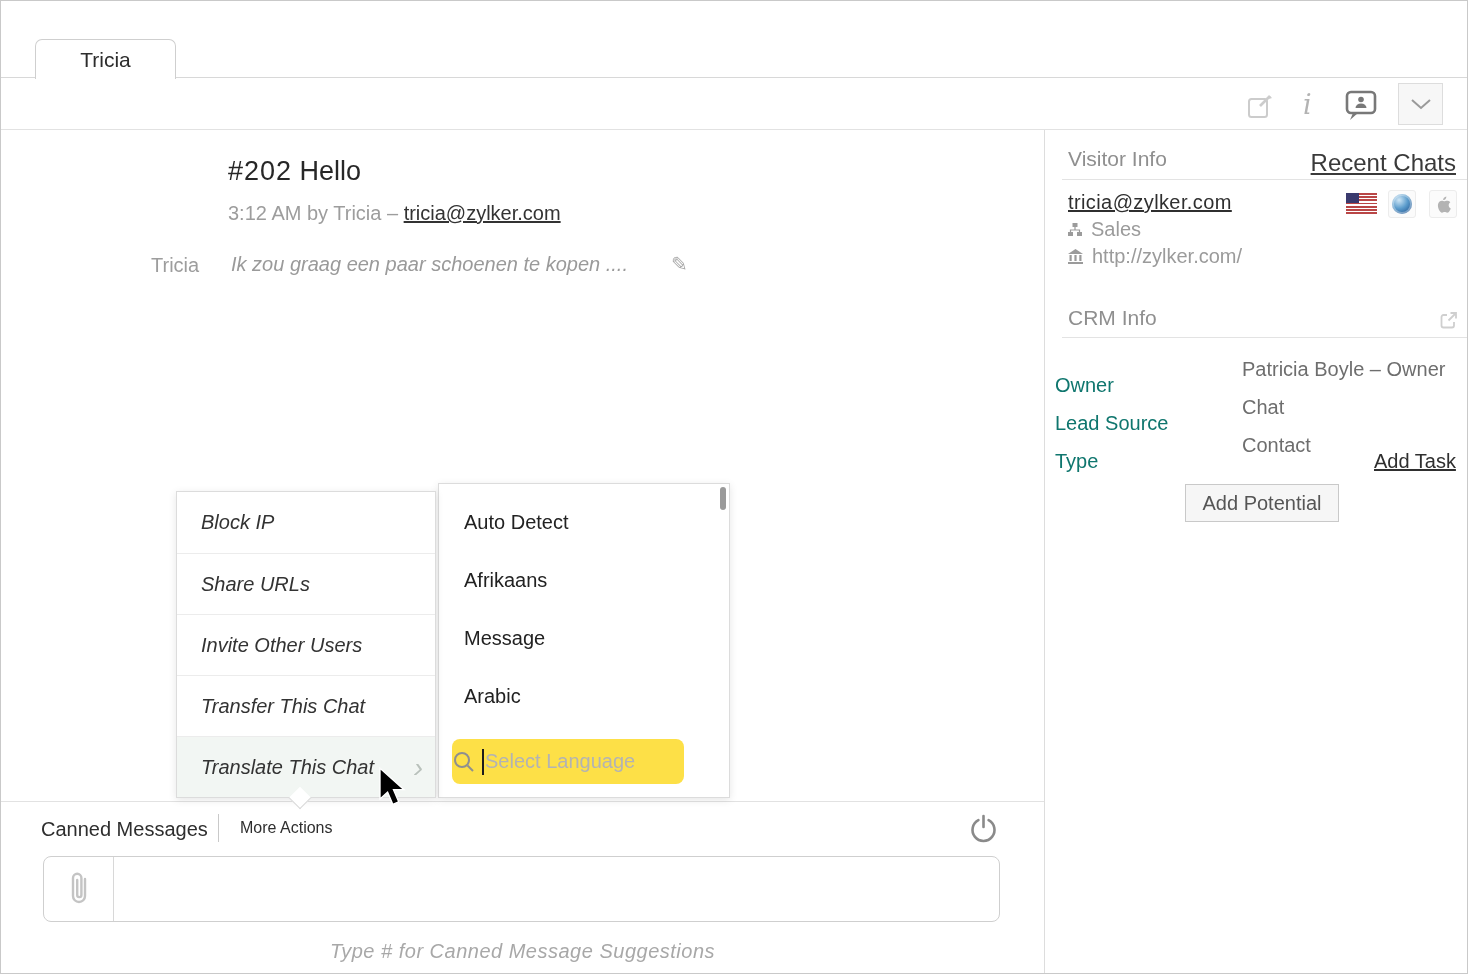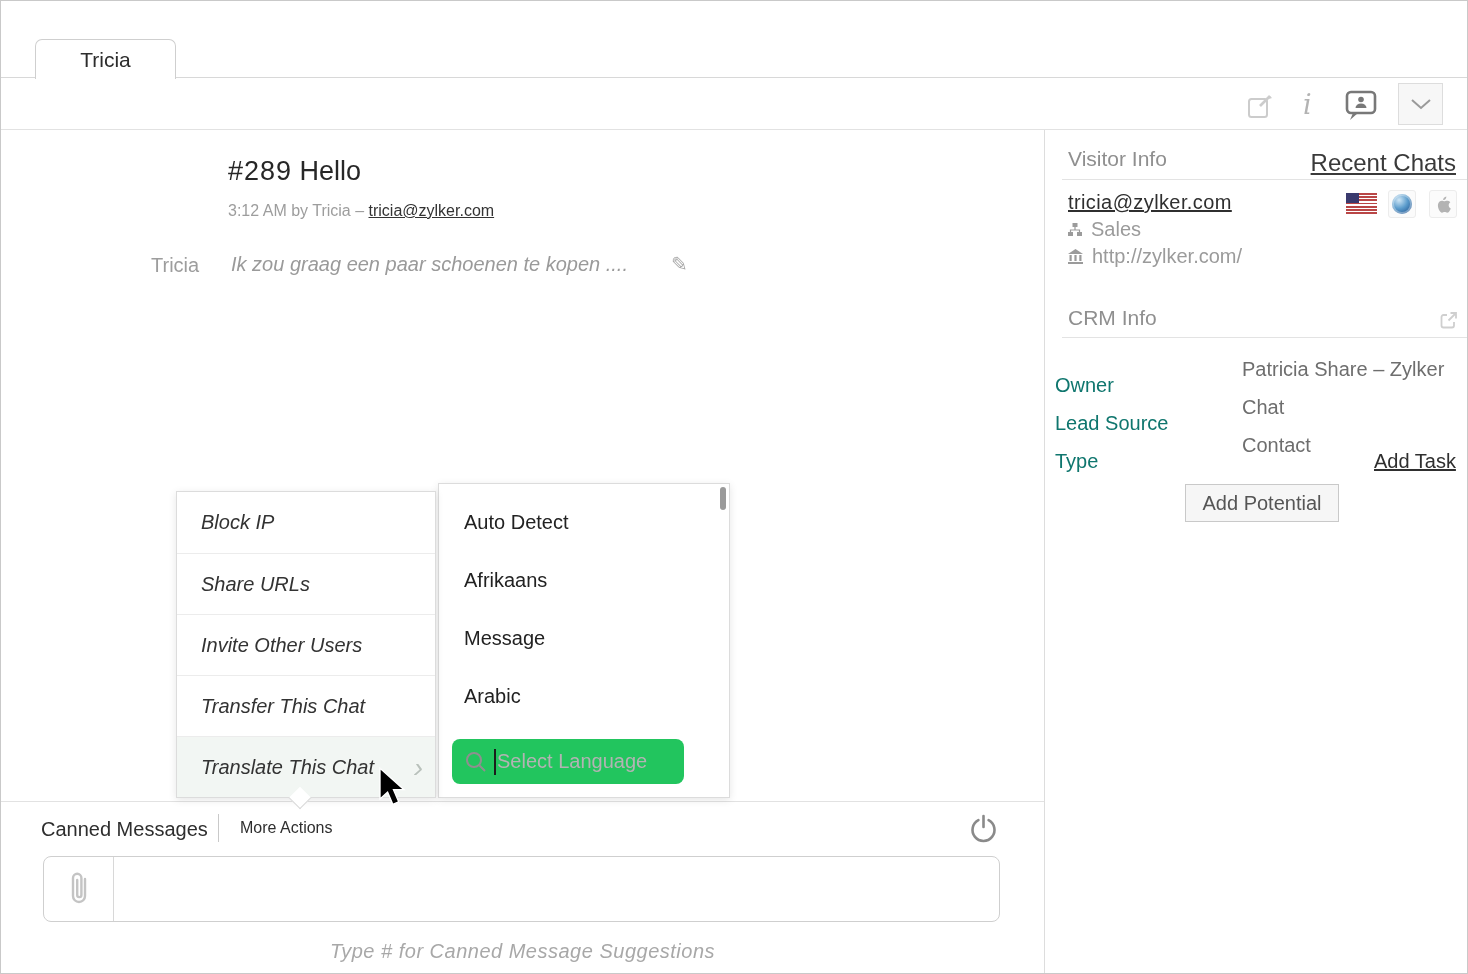--- a/index.html
+++ b/index.html
@@ -17,21 +17,21 @@
 
   .tb-icon{ position:absolute; cursor:pointer; }
   .chev-btn{ position:absolute; top:82px; left:1397px; width:45px; height:42px;
              background:#f7f7f7; border:1px solid #ddd; display:flex; align-items:center;
              justify-content:center; }
   .info-i{ font-family:"DejaVu Serif", serif; font-style:italic; font-size:27px; color:#b3b3b3; }
 
   
   .chat-title{ position:absolute; left:227px; top:155px; font-size:27px; color:#272727; }
   .chat-title .num{ letter-spacing:1px; }
-  .byline{ position:absolute; left:227px; top:201px; font-size:16px; color:#9d9d9d; }
+  .byline{ position:absolute; left:227px; top:201px; font-size:20px; color:#9d9d9d; }
   .byline a{ color:#333; text-decoration:underline; }
   .msg-sender{ position:absolute; left:150px; top:253px; font-size:20px; color:#9d9d9d; }
   .msg-text{ position:absolute; left:230px; top:252px; font-size:20px; color:#9a9a9a; font-style:italic; }
   .msg-edit{ position:absolute; left:670px; top:251px; font-size:20px; color:#aaa; }
 
   
   .menu{ position:absolute; left:175px; top:490px; width:260px; background:#fff;
          border:1px solid #dcdcdc; box-shadow:0 2px 8px rgba(0,0,0,.10); z-index:20; }
   .menu-item{ height:61px; line-height:61px; padding-left:24px; font-size:20px; color:#333;
               cursor:pointer; position:relative;font-style:italic; }
@@ -42,22 +42,22 @@
                border-right:1px solid #d8d8d8; border-bottom:1px solid #d8d8d8;
                transform:rotate(45deg); z-index:21; }
 
   
   .submenu{ position:absolute; left:437px; top:482px; width:292px; height:315px; background:#fff;
             border:1px solid #dcdcdc; box-shadow:0 2px 8px rgba(0,0,0,.10); z-index:19; }
   .sub-scroll{ position:absolute; right:3px; top:3px; width:6px; height:23px; background:#9a9a9a;
                border-radius:3px; }
   .sub-item{ position:absolute; left:0; width:100%; height:42px; line-height:42px; padding-left:25px;
              font-size:20px; color:#222; cursor:pointer; }
-  .lang-search{ position:absolute; left:13px; top:255px; width:232px; height:45px; background:#22c55e;
-                border-radius:8px; display:flex; align-items:center; padding-left:12px; }
+  .lang-search{ position:absolute; left:13px; top:255px; width:232px; height:45px; background:#fde047;
+                border-radius:8px; display:flex; align-items:center; }
   .lang-search input{ border:none; background:transparent; outline:none; width:160px;
                       font-size:20px; color:#444; font-family:"Liberation Sans",sans-serif; }
   .lang-search input::placeholder{ color:#b3b3b3; }
   .caret-bar{ width:2px; height:26px; background:#1c1c1c; margin:0 1px 0 6px; }
 
   
   .cursor{ position:absolute; left:374px; top:766px; z-index:40; }
 
   
   .composer-line{ position:absolute; top:800px; left:0; width:1043px; height:1px; background:#e2e2e2; }
@@ -127,21 +127,21 @@
       <path d="M8 23 l-3 7 8 -7 z" fill="#787878"></path>
     </svg>
   </div>
   <div class="chev-btn">
     <svg width="22" height="12" viewBox="0 0 22 12" fill="none" stroke="#9a9a9a" stroke-width="2">
       <path d="M2 2 L11 10 L20 2"></path>
     </svg>
   </div>
 
   <div class="chat-title">
-    <span class="num">#289</span>
+    <span class="num">#202</span>
     <span>Hello</span>
   </div>
   <div class="byline">
     <span>3:12 AM by Tricia – </span><a href="#">tricia@zylker.com</a>
   </div>
 
   <div class="msg-sender">Tricia</div>
   <div class="msg-text">Ik zou graag een paar schoenen te kopen ....</div>
   <div class="msg-edit">✎</div>
 
@@ -241,21 +241,21 @@
     <div class="sb-title" style="top:176px;">CRM Info</div>
     <div class="crm-ext">
       <svg width="19" height="19" viewBox="0 0 19 19" fill="none" stroke="#cfcfcf" stroke-width="1.8">
         <path d="M8 4 H4.5 A2 2 0 0 0 2.5 6 V14.5 A2 2 0 0 0 4.5 16.5 H13 A2 2 0 0 0 15 14.5 V11"></path>
         <path d="M9.5 9.5 L16.5 2.5 M11.5 2 H17 V7.5"></path>
       </svg>
     </div>
     <div class="sb-div" style="top:207px;"></div>
 
     <div class="crm-label" style="top:228px;">Owner</div>
-    <div class="crm-value" style="top:228px;">Patricia Share – Zylker</div>
+    <div class="crm-value" style="top:228px;">Patricia Boyle – Owner</div>
     <div class="crm-label" style="top:266px;">Lead Source</div>
     <div class="crm-value" style="top:266px;">Chat</div>
     <div class="crm-label" style="top:304px;">Type</div>
     <div class="crm-value" style="top:304px;">Contact</div>
 
     <div class="add-task">Add Task</div>
     <button class="add-potential">Add Potential</button>
   </div>
 
 </div>

